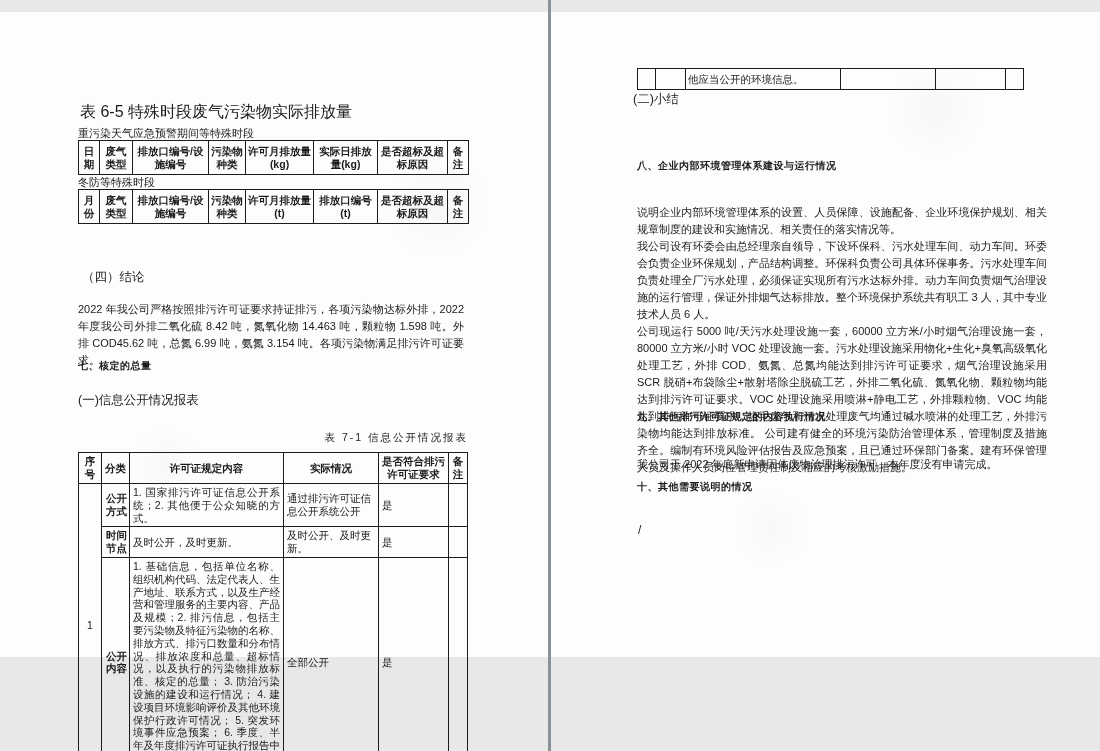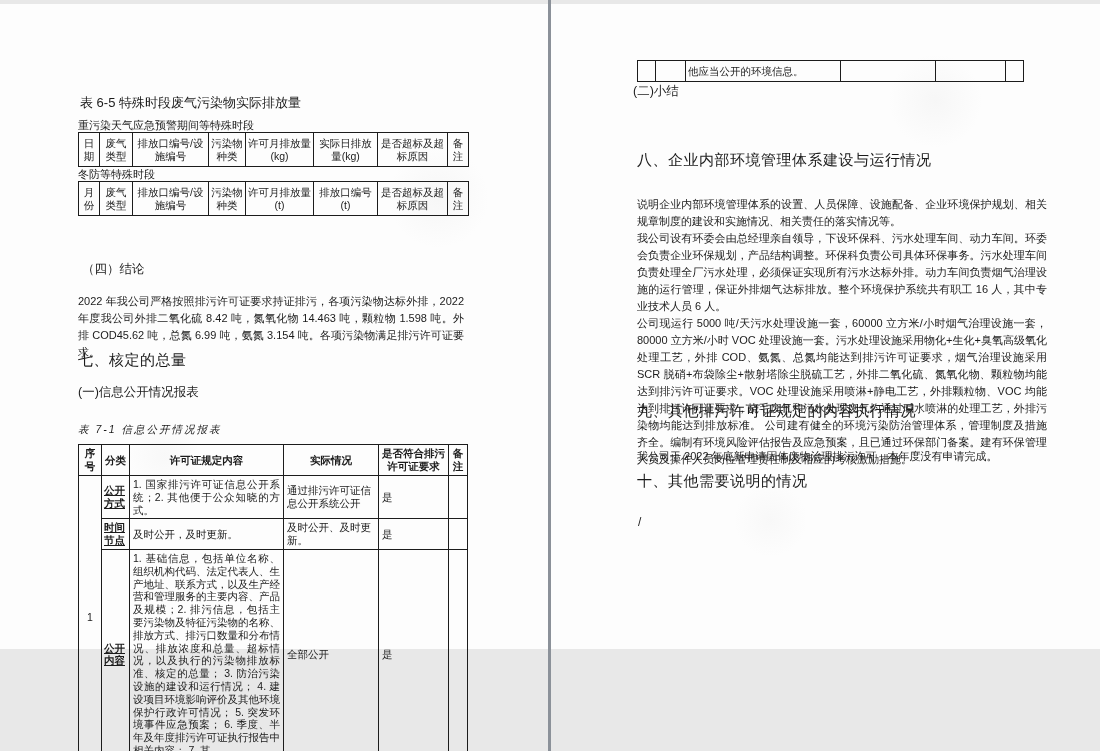--- a/index.html
+++ b/index.html
@@ -4,53 +4,53 @@
 <style>
   html,body{margin:0;padding:0;}
   body{
     width:1100px;height:751px;position:relative;overflow:hidden;
     background:#e8e8e8;
     font-family:"Liberation Sans", sans-serif;
     color:#1b1b1b;
     -webkit-font-smoothing:antialiased;
   }
   .page{
-    position:absolute;top:4px;height:645px;background:#fdfdfd;
+    position:absolute;top:12px;height:645px;background:#fdfdfd;
   }
   .page-left{left:0;width:548px;
     background:
       radial-gradient(circle at 80% 30%, rgba(190,190,190,0.10), rgba(190,190,190,0) 8%),
       radial-gradient(circle at 30% 70%, rgba(190,190,190,0.08), rgba(190,190,190,0) 6%),
       #fdfdfd;}
   .page-right{left:551px;width:549px;
     background:
       radial-gradient(circle at 70% 15%, rgba(190,190,190,0.10), rgba(190,190,190,0) 7%),
       radial-gradient(circle at 40% 80%, rgba(190,190,190,0.08), rgba(190,190,190,0) 6%),
       #fdfdfd;}
   .divider{position:absolute;top:0;left:548px;width:3px;height:751px;background:#8b9199;}
   .abs{position:absolute;}
-  .caption{font-size:13px;}
-  .caption-spaced{font-size:10.5px;letter-spacing:2px;text-align:left;font-style:italic;}
+  .caption{font-size:16px;}
+  .caption-spaced{font-size:10.5px;letter-spacing:2px;text-align:right;}
   .label{font-size:11px;}
   .sub-head{font-size:12.5px;}
-  .big-head{font-size:15px;font-weight:normal;letter-spacing:0.5px;}
+  .big-head{font-size:10px;font-weight:bold;letter-spacing:0.5px;}
   .para{font-size:11px;line-height:17px;text-align:justify;}
   .para + .para{margin-top:0;}
   table{border-collapse:collapse;table-layout:fixed;}
   td,th{
     border:1px solid #1c1c1c;
     font-size:10.5px;line-height:12.8px;
     padding:1px 2px;vertical-align:middle;
     word-break:break-all;overflow:hidden;
     font-weight:normal;
   }
-  .hdr th{text-align:center;}
+  .hdr th{text-align:center;font-weight:bold;}
   .t-small th{height:31px;}
   .t71 th{font-weight:bold;text-align:center;height:28px;}
-  .t71 td.cat{font-weight:bold;text-align:left;text-decoration:underline;}
+  .t71 td.cat{font-weight:bold;text-align:right;}
   .t71 td.seq{text-align:center;}
   .t71 td.req{text-align:justify;padding:2px 3px;}
   .t71 td.act{padding:2px 3px;}
   .t71 td.cmp{padding:2px 3px;}
   .frag td{height:18px;}
   .slash{font-size:12px;}
 </style>
 </head>
 <body>
 
@@ -191,21 +191,21 @@
   </tbody>
     </table>
 
   <div class="abs sub-head" style="top:79px;left:82px;">(二)小结</div>
 
 
   <div class="abs big-head" style="top:147px;left:86px;">八、企业内部环境管理体系建设与运行情况</div>
 
   <div class="abs" style="top:192px;left:86px;width:410px;">
     <div class="para">说明企业内部环境管理体系的设置、人员保障、设施配备、企业环境保护规划、相关规章制度的建设和实施情况、相关责任的落实情况等。</div>
-    <div class="para">我公司设有环委会由总经理亲自领导，下设环保科、污水处理车间、动力车间。环委会负责企业环保规划，产品结构调整。环保科负责公司具体环保事务。污水处理车间负责处理全厂污水处理，必须保证实现所有污水达标外排。动力车间负责烟气治理设施的运行管理，保证外排烟气达标排放。整个环境保护系统共有职工 16 人，其中专业技术人员 6 人。</div>
+    <div class="para">我公司设有环委会由总经理亲自领导，下设环保科、污水处理车间、动力车间。环委会负责企业环保规划，产品结构调整。环保科负责公司具体环保事务。污水处理车间负责处理全厂污水处理，必须保证实现所有污水达标外排。动力车间负责烟气治理设施的运行管理，保证外排烟气达标排放。整个环境保护系统共有职工 3 人，其中专业技术人员 6 人。</div>
     <div class="para">公司现运行 5000 吨/天污水处理设施一套，60000 立方米/小时烟气治理设施一套，80000 立方米/小时 VOC 处理设施一套。污水处理设施采用物化+生化+臭氧高级氧化处理工艺，外排 COD、氨氮、总氮均能达到排污许可证要求，烟气治理设施采用 SCR 脱硝+布袋除尘+散射塔除尘脱硫工艺，外排二氧化硫、氮氧化物、颗粒物均能达到排污许可证要求。VOC 处理设施采用喷淋+静电工艺，外排颗粒物、VOC 均能达到排污许可证要求，烧毛废气和污水处理废气均通过碱水喷淋的处理工艺，外排污染物均能达到排放标准。 公司建有健全的环境污染防治管理体系，管理制度及措施齐全。编制有环境风险评估报告及应急预案，且已通过环保部门备案。建有环保管理人员及操作人员岗位管理责任制及相应的考核激励措施。</div>
   </div>
 
   <div class="abs big-head" style="top:398px;left:86px;">九、其他排污许可证规定的内容执行情况</div>
 
   <div class="abs para" style="top:444px;left:86px;width:410px;">我公司于 2022 年底新申请固体废物治理排污许可，本年度没有申请完成。</div>
 
   <div class="abs big-head" style="top:468px;left:86px;">十、其他需要说明的情况</div>
 
   <div class="abs slash" style="top:511px;left:87px;">/</div>

